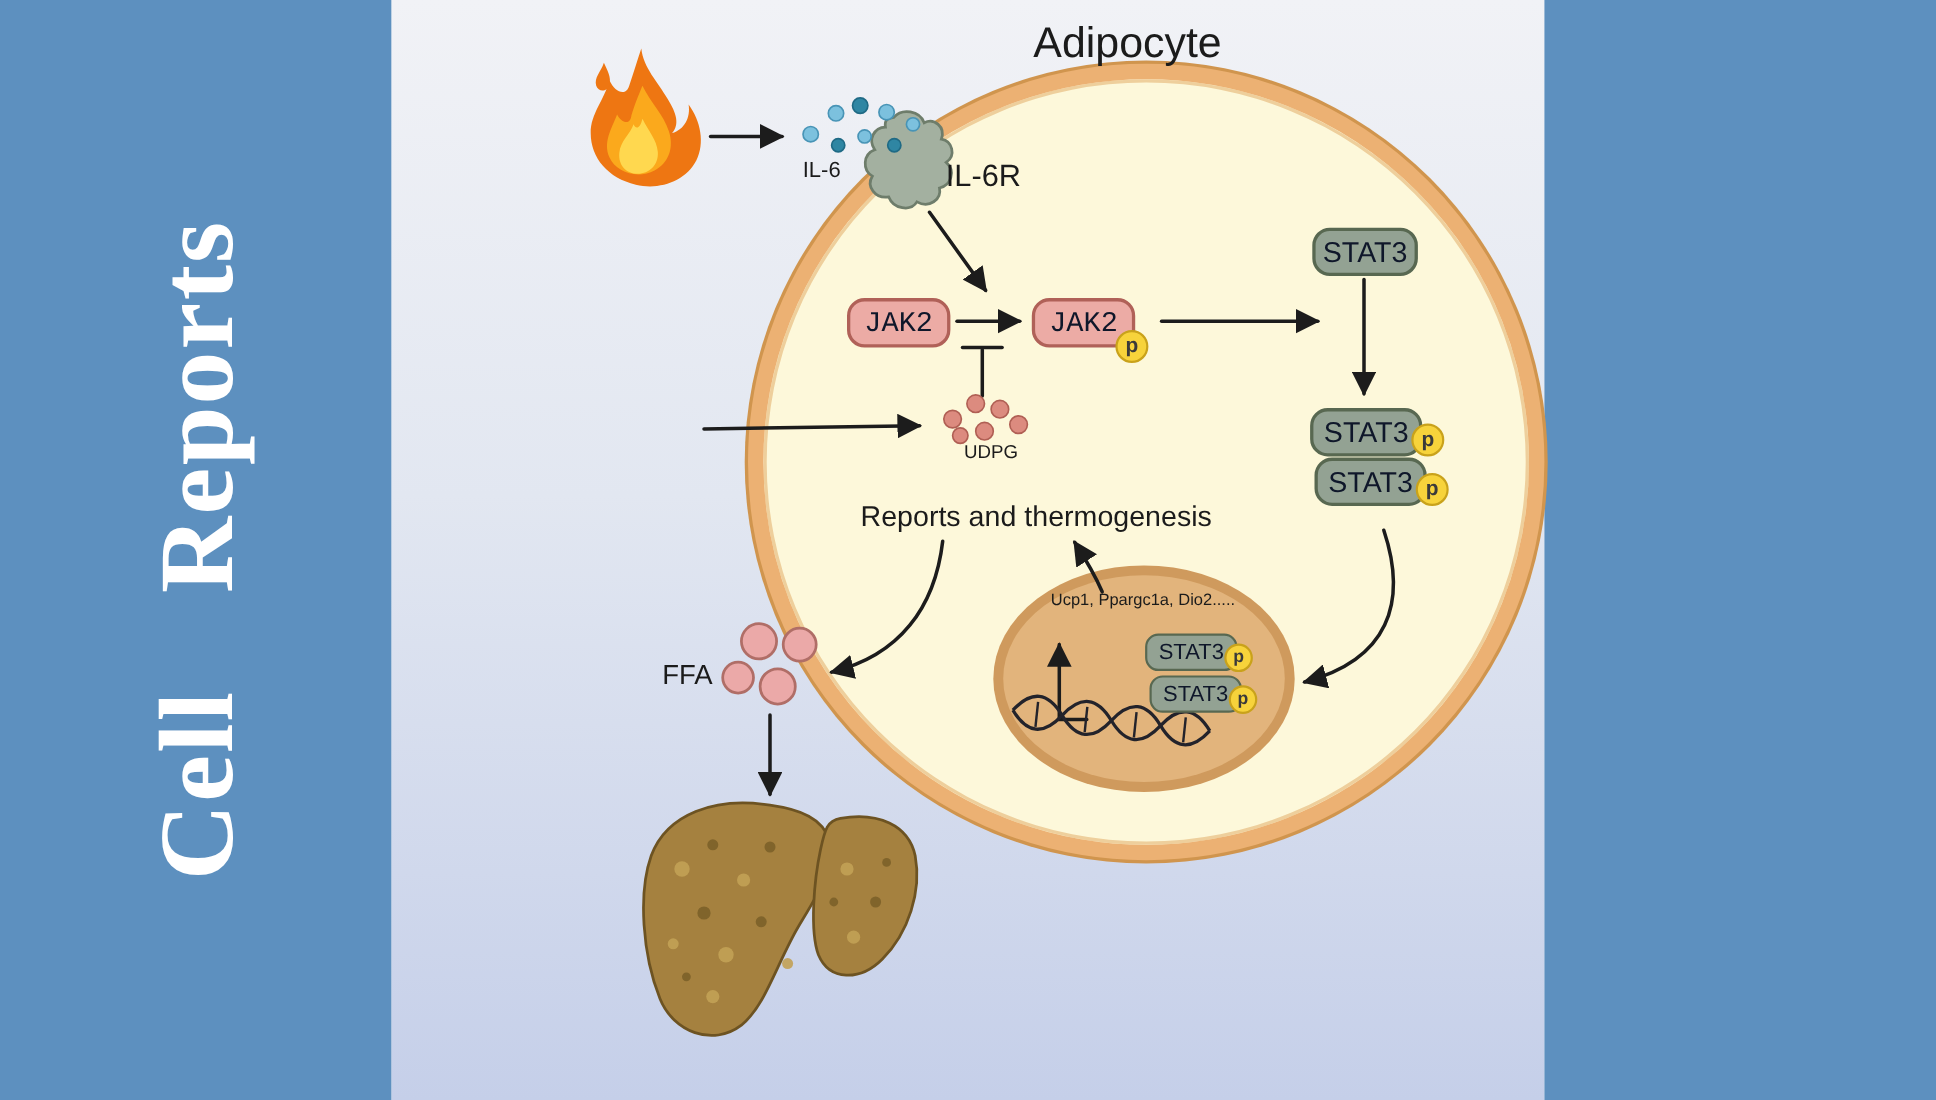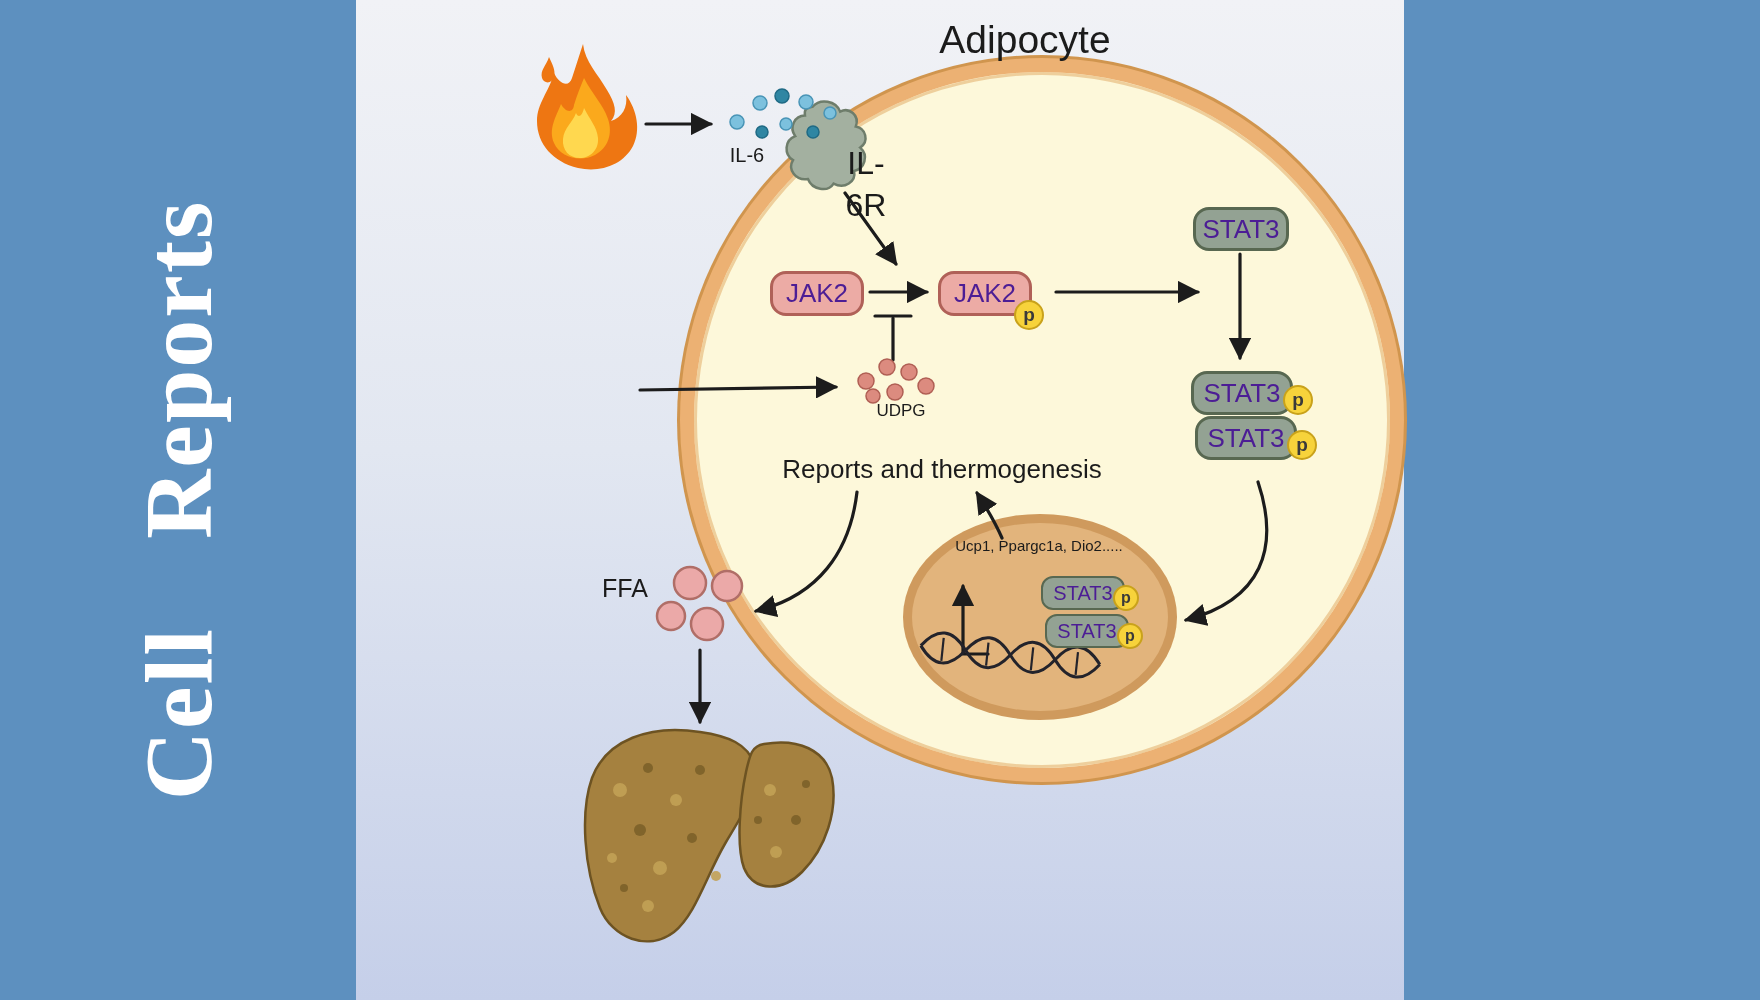--- a/index.html
+++ b/index.html
@@ -32,22 +32,22 @@
     background:linear-gradient(180deg,var(--panel-top) 0%,#e2e7f1 45%,var(--panel-bottom) 100%);}
   .cell-membrane{position:absolute;left:680px;top:58px;width:724px;height:724px;border-radius:50%;
     background:var(--cell-fill);border:14px solid var(--membrane);
     box-shadow:0 0 0 3px var(--membrane-edge), inset 0 0 0 3px #eecf9c;}
   .nucleus{position:absolute;left:903px;top:514px;width:274px;height:206px;border-radius:50%;
     background:var(--nucleus-fill);}
   .nucleus-inner{position:absolute;inset:9px;border-radius:50%;background:var(--nucleus-inner);}
   .overlay{position:absolute;left:0;top:0;pointer-events:none;}
   .lbl{position:absolute;color:var(--text);text-align:center;white-space:pre-line;line-height:1.32;}
   .pill{position:absolute;display:flex;align-items:center;justify-content:center;
-    border-radius:16px;font-size:26px;color:#4c1d95;}
-  .pill-pink{background:var(--jak2-fill);border:3px solid var(--jak2-border);}
+    border-radius:16px;font-size:26px;color:#0f172a;}
+  .pill-pink{background:var(--jak2-fill);border:3px solid var(--jak2-border);font-family:Liberation Mono, monospace;}
   .pill-green{background:var(--stat3-fill);border:3px solid var(--stat3-border);}
   .pill-sm{font-size:20px;border-radius:12px;border-width:2.5px;}
   .pbadge{position:absolute;border-radius:50%;background:var(--phospho-fill);
     border:2.5px solid var(--phospho-border);display:flex;align-items:center;justify-content:center;
     font-size:19px;font-weight:bold;color:#3a3a3a;}
   .pbadge-sm{font-size:16px;}
   .arrow{fill:none;stroke:var(--arrow);stroke-width:3.2;stroke-linecap:round;}
   .arrowhead{fill:var(--arrow);}
   .receptor{fill:var(--receptor-fill);stroke:var(--receptor-border);stroke-width:2.5;}
   .dot-light{fill:var(--il6-light);stroke:#4894b6;stroke-width:1.5;}
@@ -167,25 +167,25 @@
       <circle class="spot-d" cx="796" cy="820" r="5"></circle>
       <circle class="spot-l" cx="776" cy="852" r="6"></circle>
       <circle class="spot-d" cx="806" cy="784" r="4"></circle>
       <circle class="spot-d" cx="758" cy="820" r="4"></circle>
       <circle class="spot-d" cx="624" cy="888" r="4"></circle>
     </g>
   </svg>
 
   <div class="lbl" style="left:935px;top:14px;width:180px;font-size:39px;">Adipocyte</div>
   <div class="lbl" style="left:718px;top:142px;width:58px;font-size:20px;">IL-6</div>
-  <div class="lbl" style="left:828px;top:142px;width:76px;font-size:32px;">IL-6R</div>
+  <div class="lbl" style="left:856px;top:142px;width:76px;font-size:28px;">IL-6R</div>
   <div class="lbl" style="left:851px;top:400px;width:100px;font-size:17px;">UDPG</div>
   <div class="lbl" style="left:762px;top:452px;width:360px;font-size:26px;">Reports and thermogenesis</div>
   <div class="lbl" style="left:893px;top:536px;width:292px;font-size:15px;">Ucp1, Ppargc1a, Dio2.....</div>
-  <div class="lbl" style="left:595px;top:572px;width:60px;font-size:25px;">FFA</div>
+  <div class="lbl" style="left:595px;top:598px;width:60px;font-size:25px;">FFA</div>
 
   <div class="pill pill-pink" style="left:770px;top:271px;width:94px;height:45px;">JAK2</div>
   <div class="pill pill-pink" style="left:938px;top:271px;width:94px;height:45px;">JAK2</div>
   <div class="pbadge" style="left:1014px;top:300px;width:30px;height:30px;">p</div>
 
   <div class="pill pill-green" style="left:1193px;top:207px;width:96px;height:44px;">STAT3</div>
   <div class="pill pill-green" style="left:1191px;top:371px;width:102px;height:44px;">STAT3</div>
   <div class="pbadge" style="left:1283px;top:385px;width:30px;height:30px;">p</div>
   <div class="pill pill-green" style="left:1195px;top:416px;width:102px;height:44px;">STAT3</div>
   <div class="pbadge" style="left:1287px;top:430px;width:30px;height:30px;">p</div>

